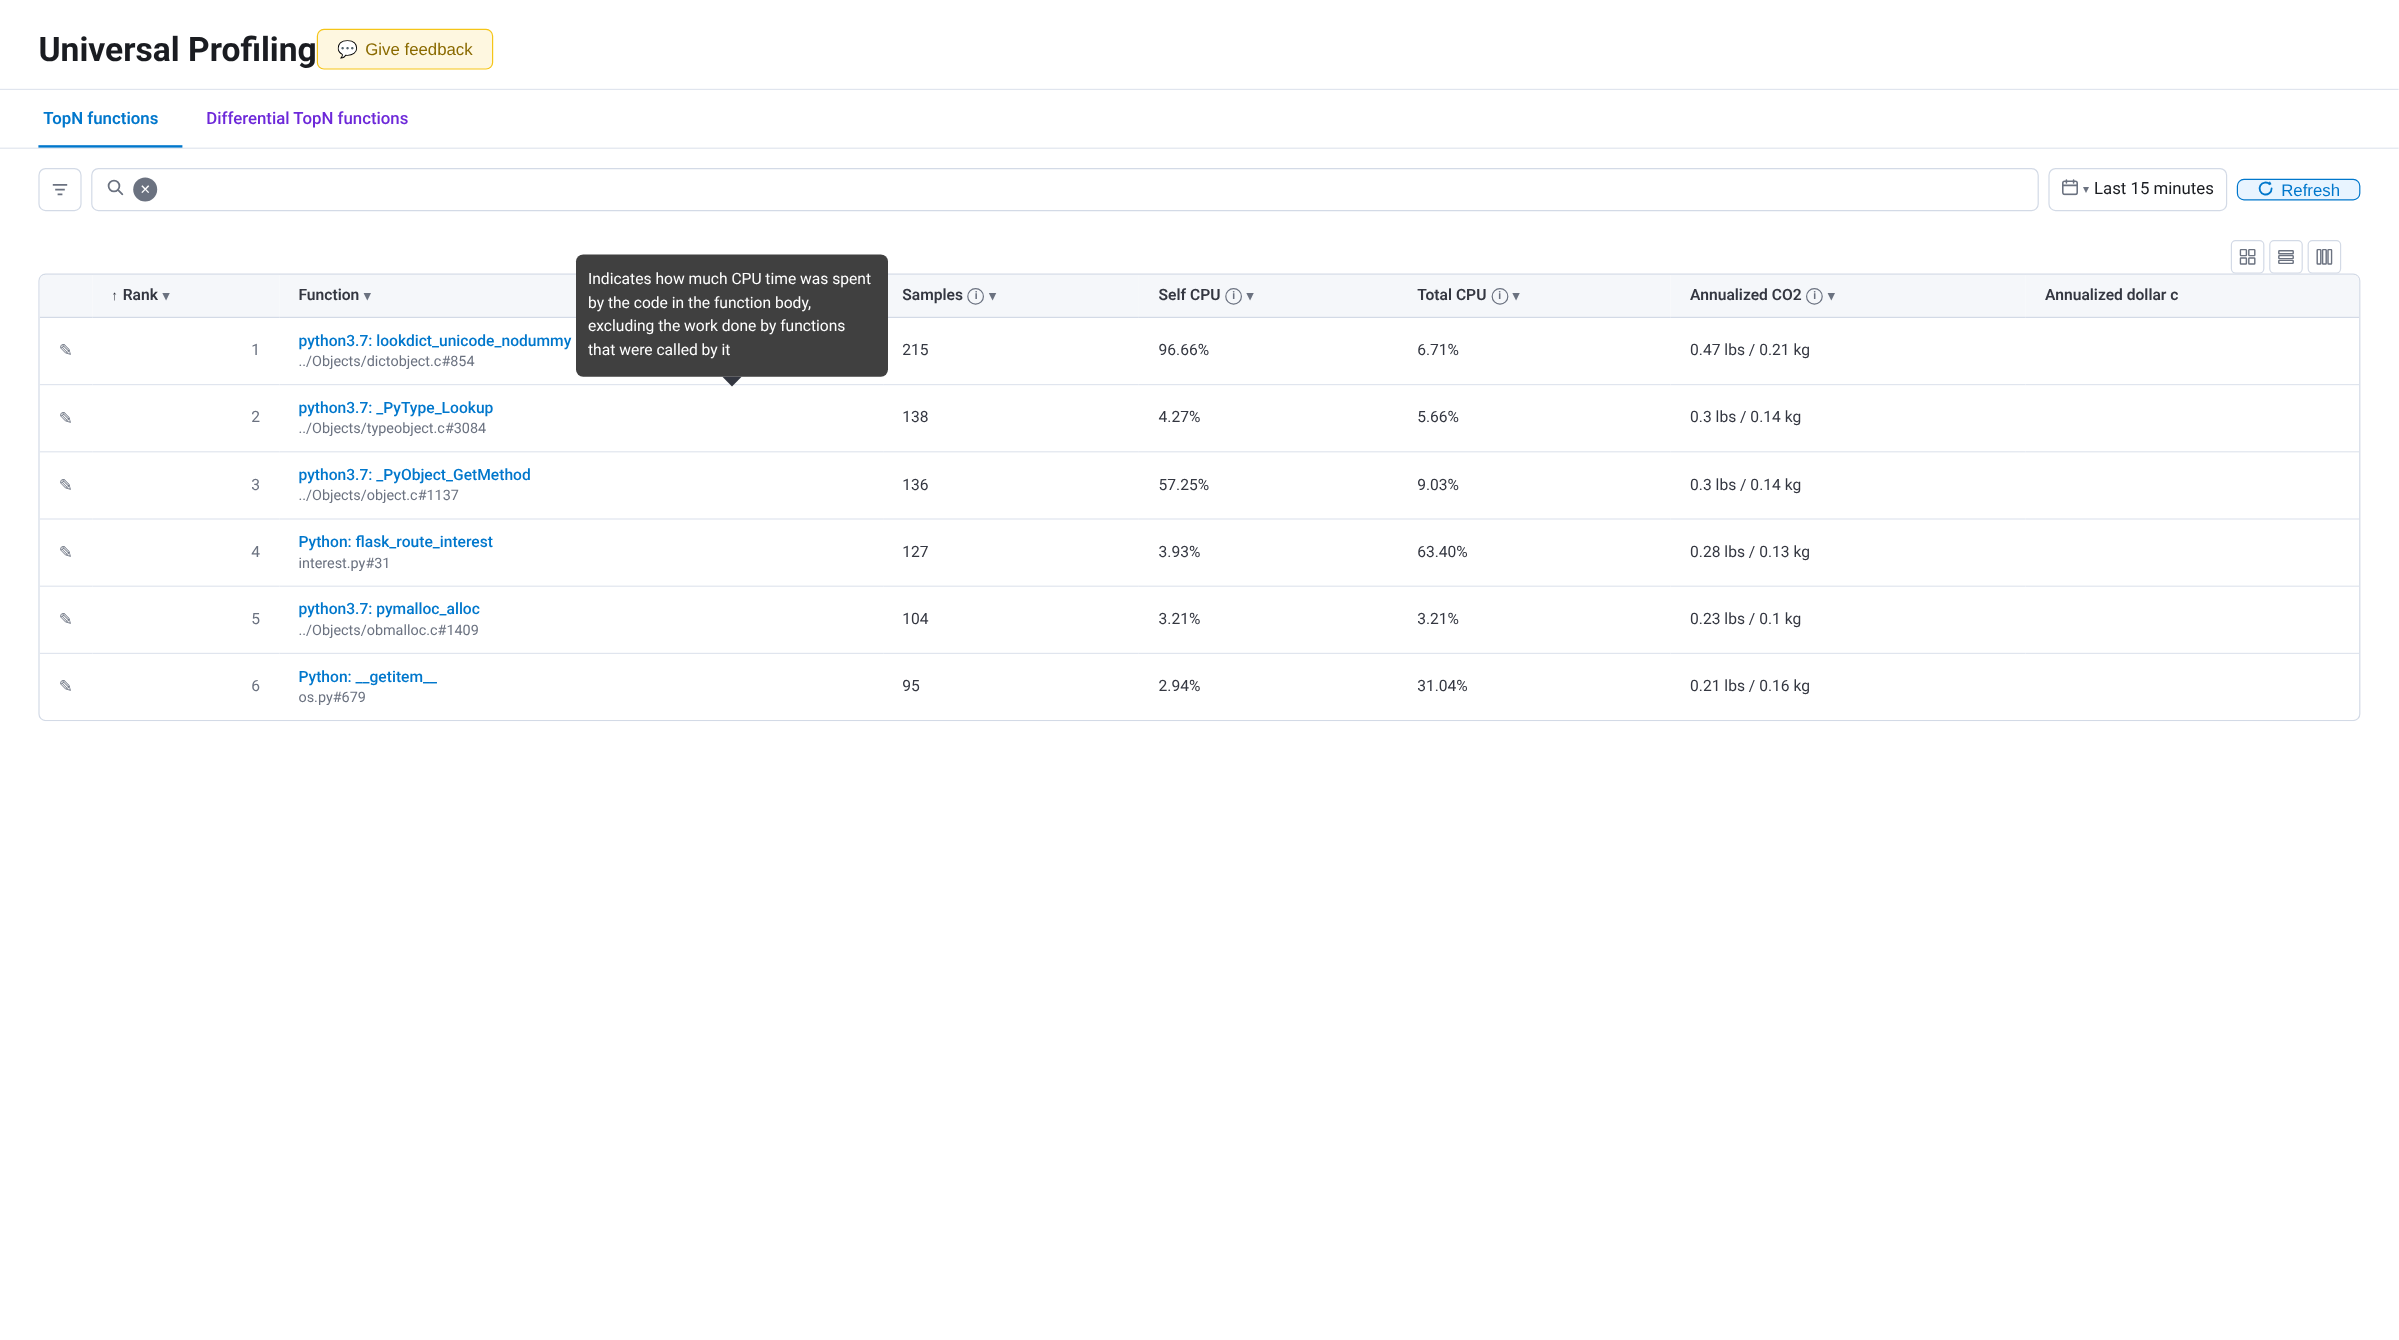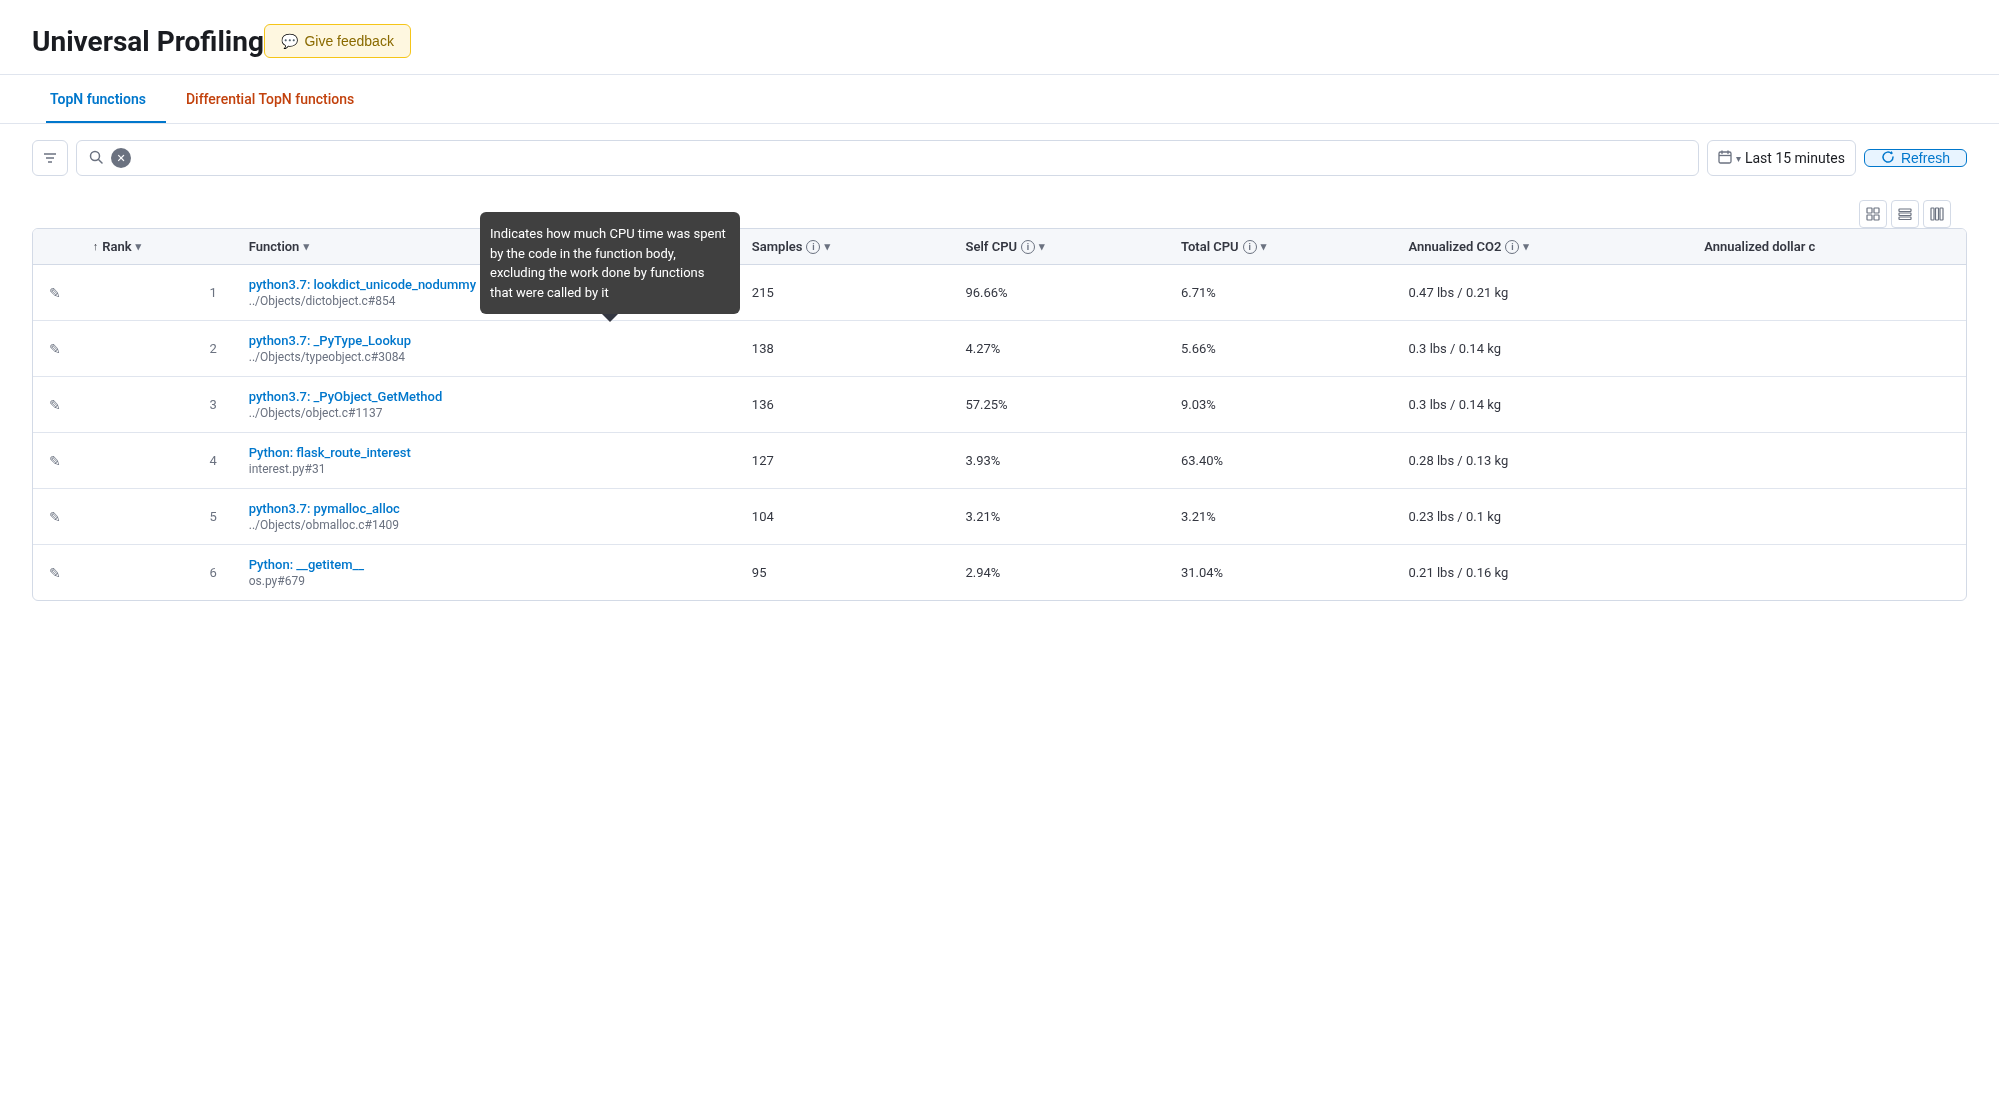--- a/index.html
+++ b/index.html
@@ -31,28 +31,28 @@
       border-radius: 6px;
       color: #8a6a00;
       font-size: 14px;
       font-weight: 500;
       cursor: pointer;
     }
     .tabs-bar {
       display: flex;
       align-items: center;
       gap: 0;
-      padding: 0 46px;
+      padding: 0 32px;
       border-bottom: 1px solid #e0e5ee;
     }
     .tab {
       padding: 16px 20px 14px 4px;
       font-size: 14px;
       font-weight: 500;
-      color: #c2410c;
+      color: #6d28d9;
       cursor: pointer;
       border-bottom: 2px solid transparent;
       margin-right: 16px;
     }
     .tab.active {
       color: #0077cc;
       border-bottom: 2px solid #0077cc;
       font-weight: 600;
     }
     .toolbar {

